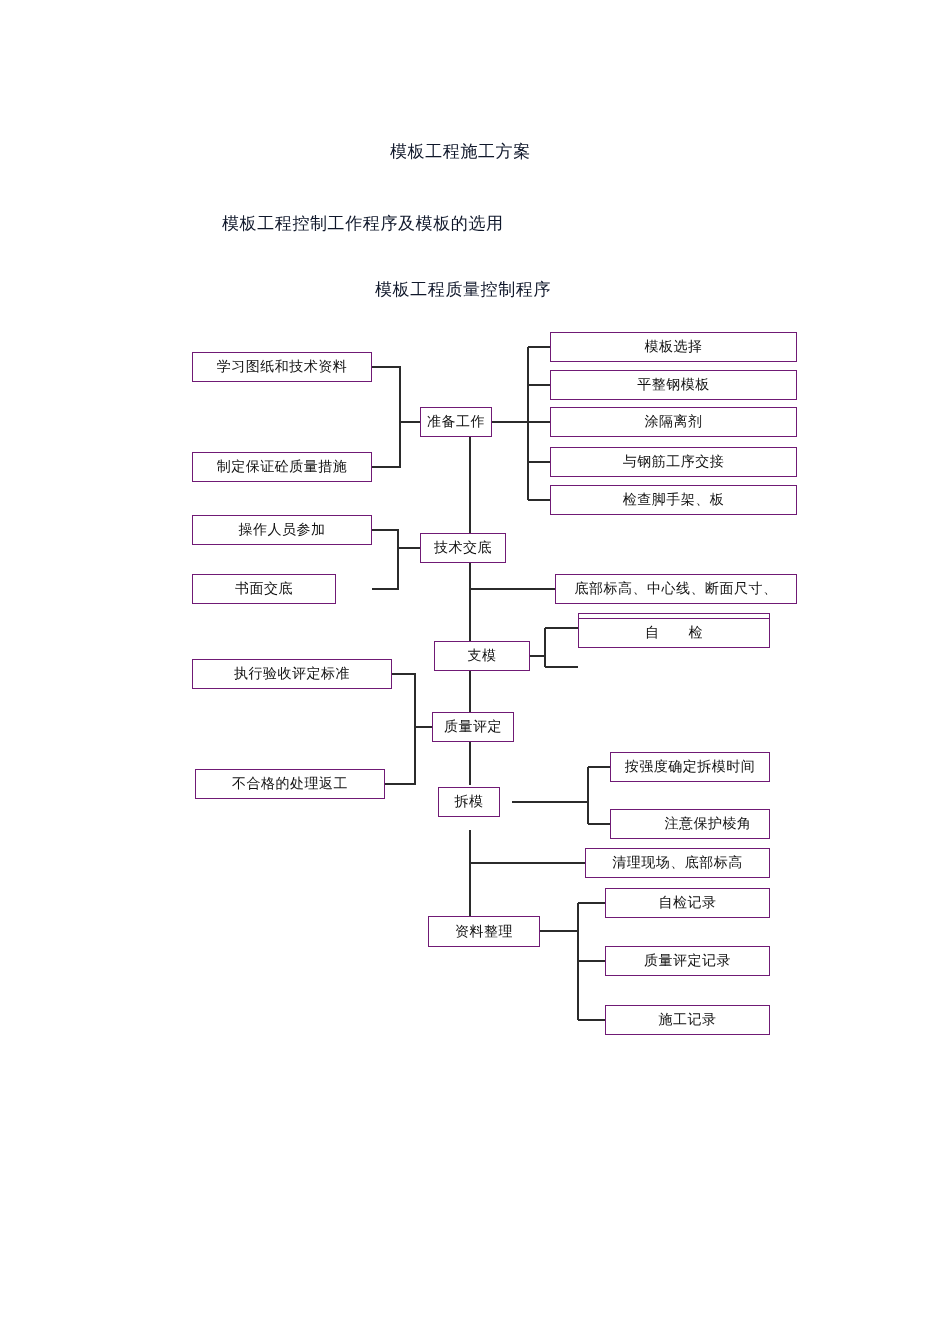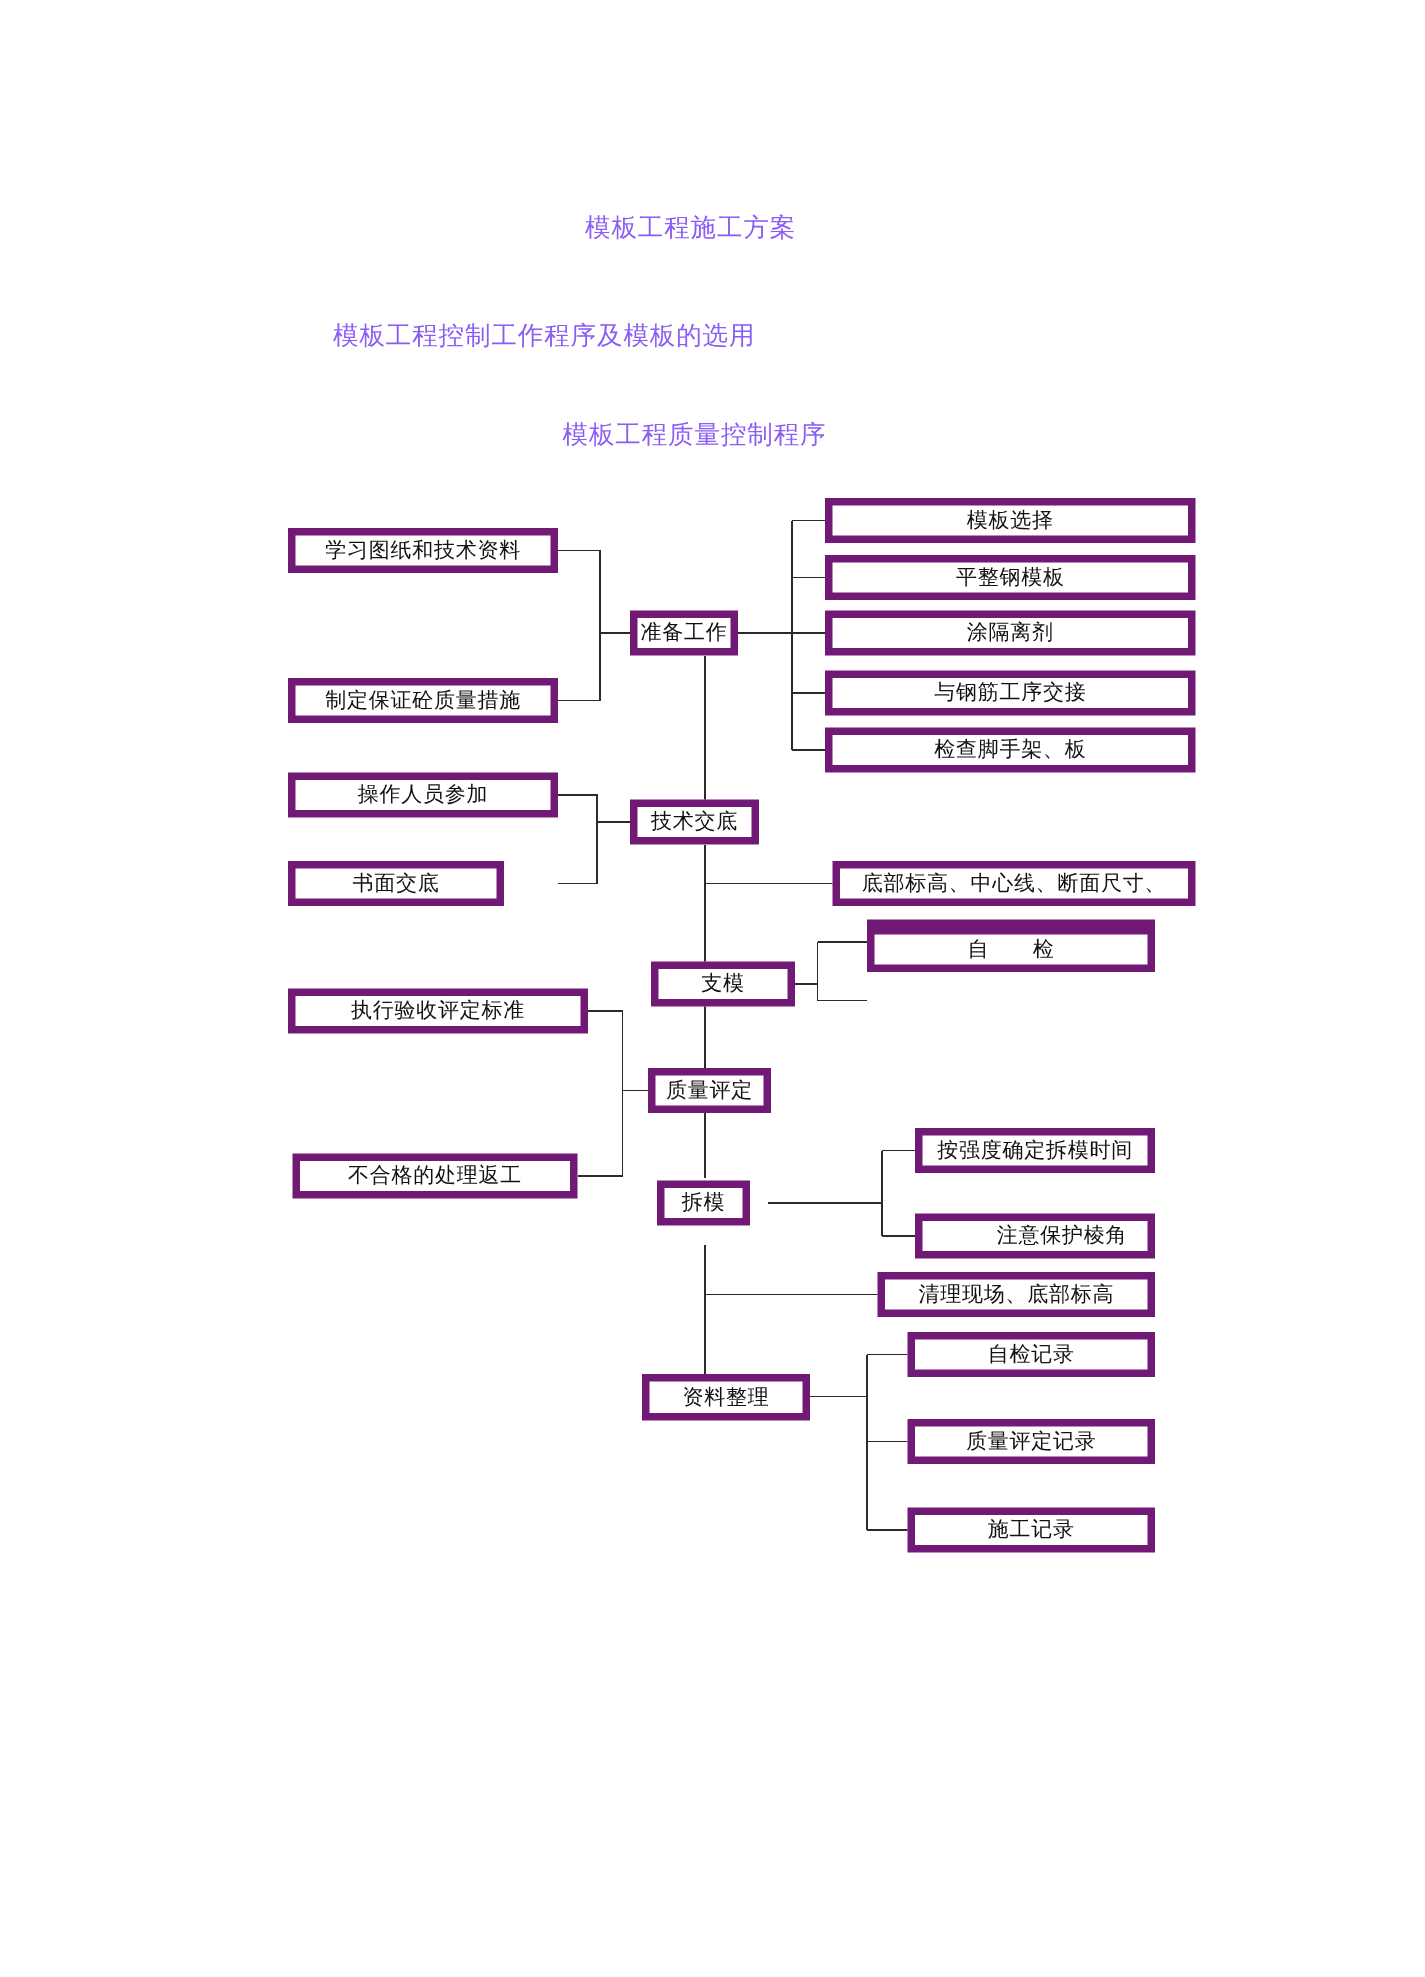--- a/index.html
+++ b/index.html
@@ -19,41 +19,41 @@
     background: #ffffff;
     overflow: hidden;
   }
 
   
   .heading {
     position: absolute;
     font-family: "DejaVu Serif", "Liberation Serif", serif;
     font-size: 17px;
     letter-spacing: 0.6px;
-    color: #8b5cf6;
+    color: #0f172a;
     white-space: nowrap;
   }
   #title-main   { left: 390px; top: 140px; }
   #title-sub    { left: 222px; top: 212px; }
   #title-sub2   { left: 375px; top: 278px; }
 
   
   #chart {
     position: absolute;
     left: 0;
     top: 0;
     width: 950px;
     height: 1318px;
   }
 
   
   .node {
     position: absolute;
     box-sizing: border-box;
-    border: 5px solid #701a75;
+    border: 1px solid #701a75;
     background: #ffffff;
     display: flex;
     align-items: center;
     justify-content: center;
     font-family: "DejaVu Serif", "Liberation Serif", serif;
     font-size: 14px;
     color: #111111;
     white-space: nowrap;
     letter-spacing: 0.5px;
     z-index: 3;

